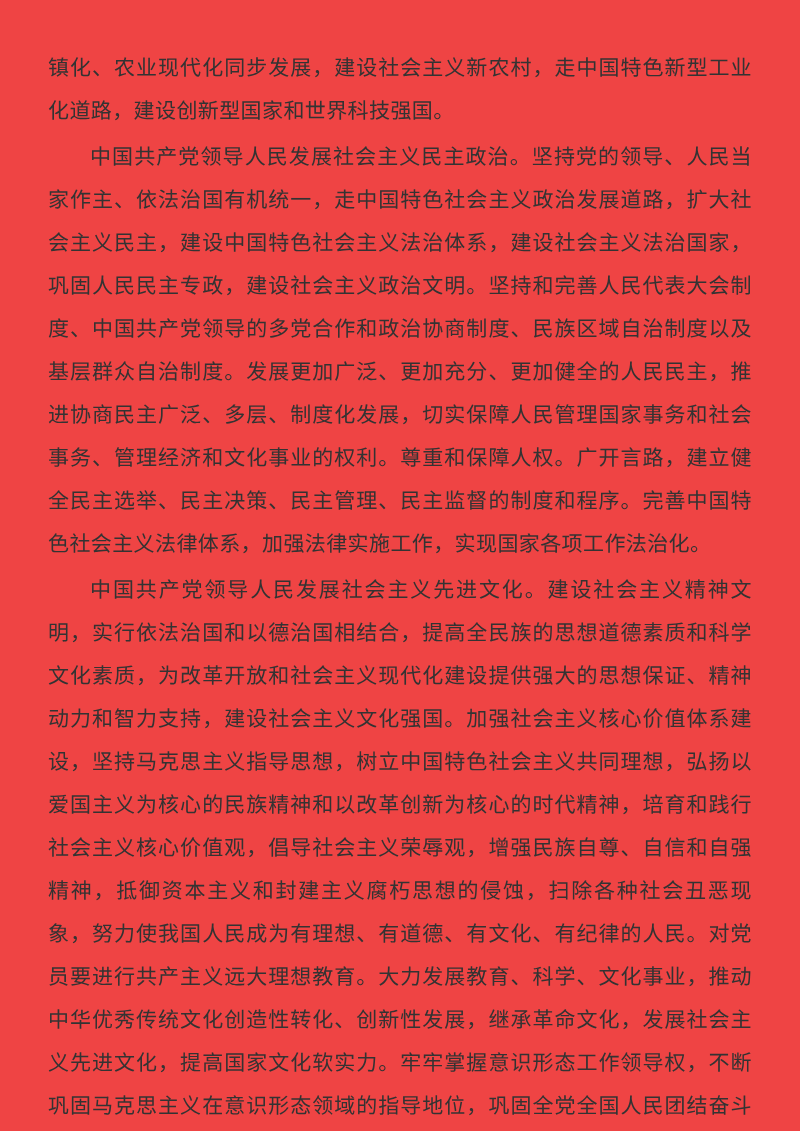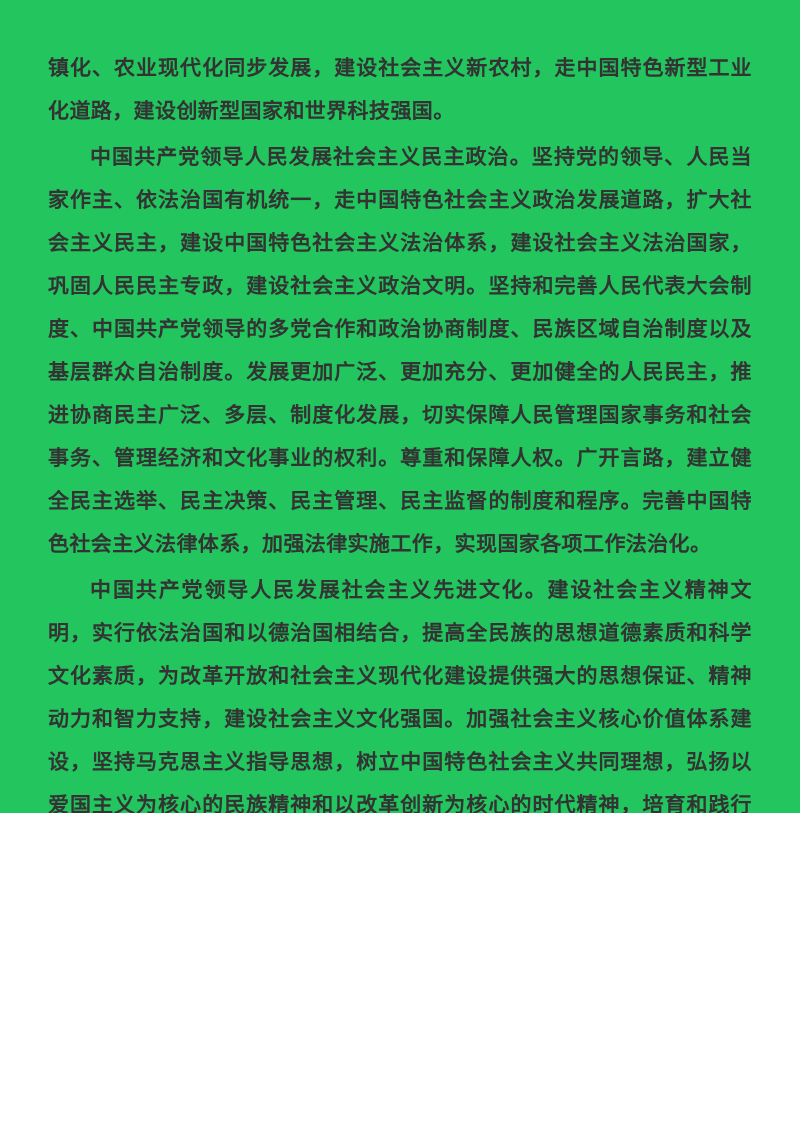--- a/index.html
+++ b/index.html
@@ -3,24 +3,23 @@
 <meta charset="utf-8">
 <style>
   html, body {
     margin: 0;
     padding: 0;
     background: #ffffff;
   }
   .page {
     position: relative;
     width: 800px;
-    height: 813px;
-    background: #22c55e;
+    height: 1131px;
+    background: #ef4444;
     overflow: hidden;
-    font-weight: bold;
   }
   .content {
     position: absolute;
     left: 48px;
     top: 46px;
     width: 704px;
     font-family: "Liberation Sans", "DejaVu Sans", sans-serif;
     font-size: 21px;
     line-height: 43px;
     color: #333333;

